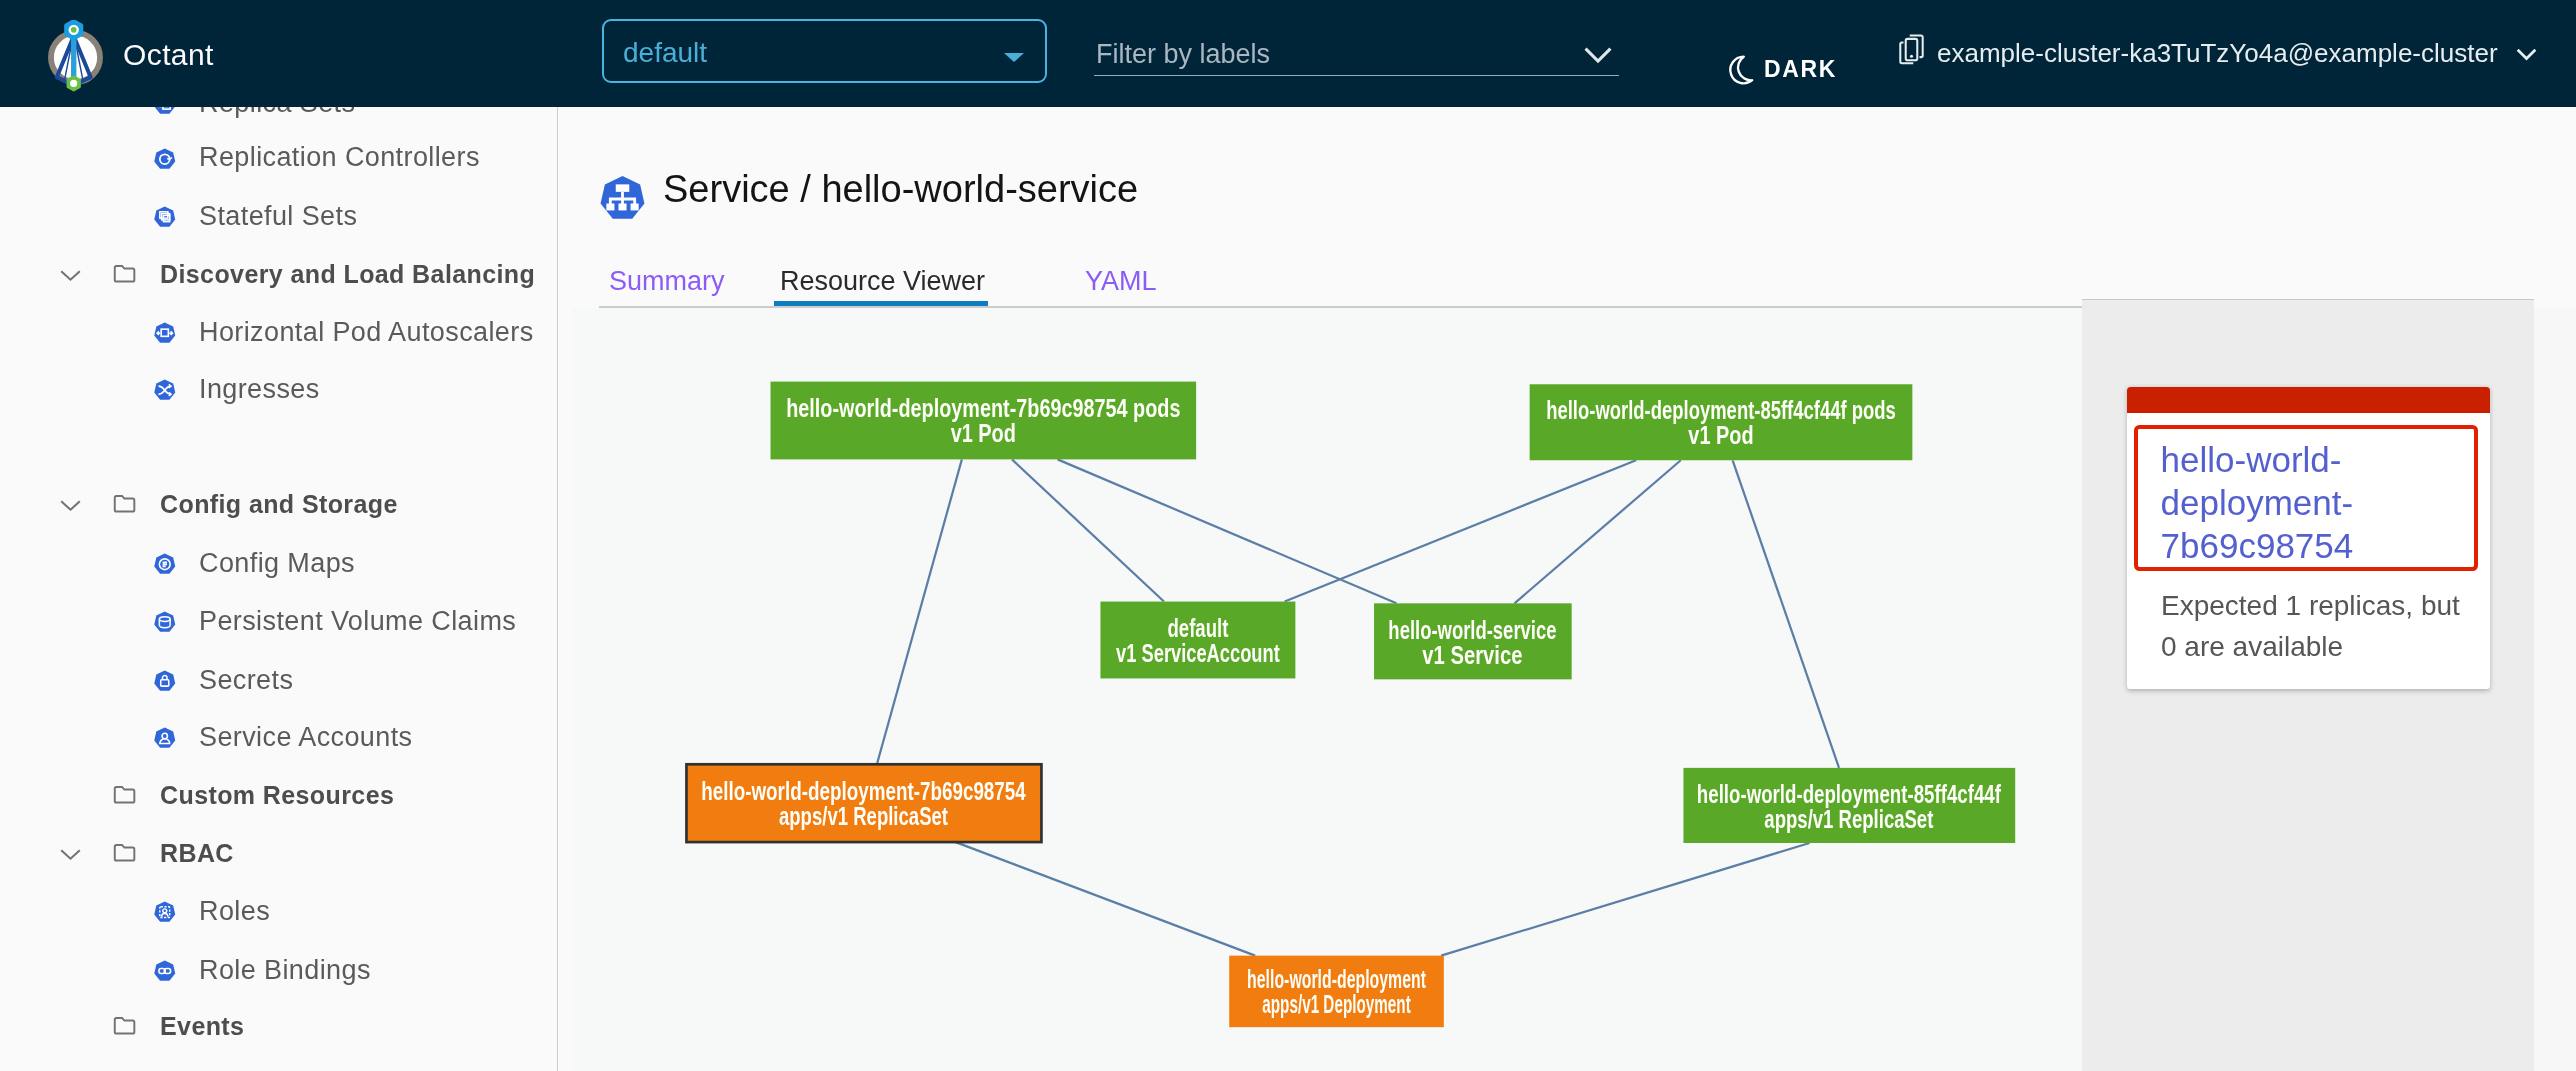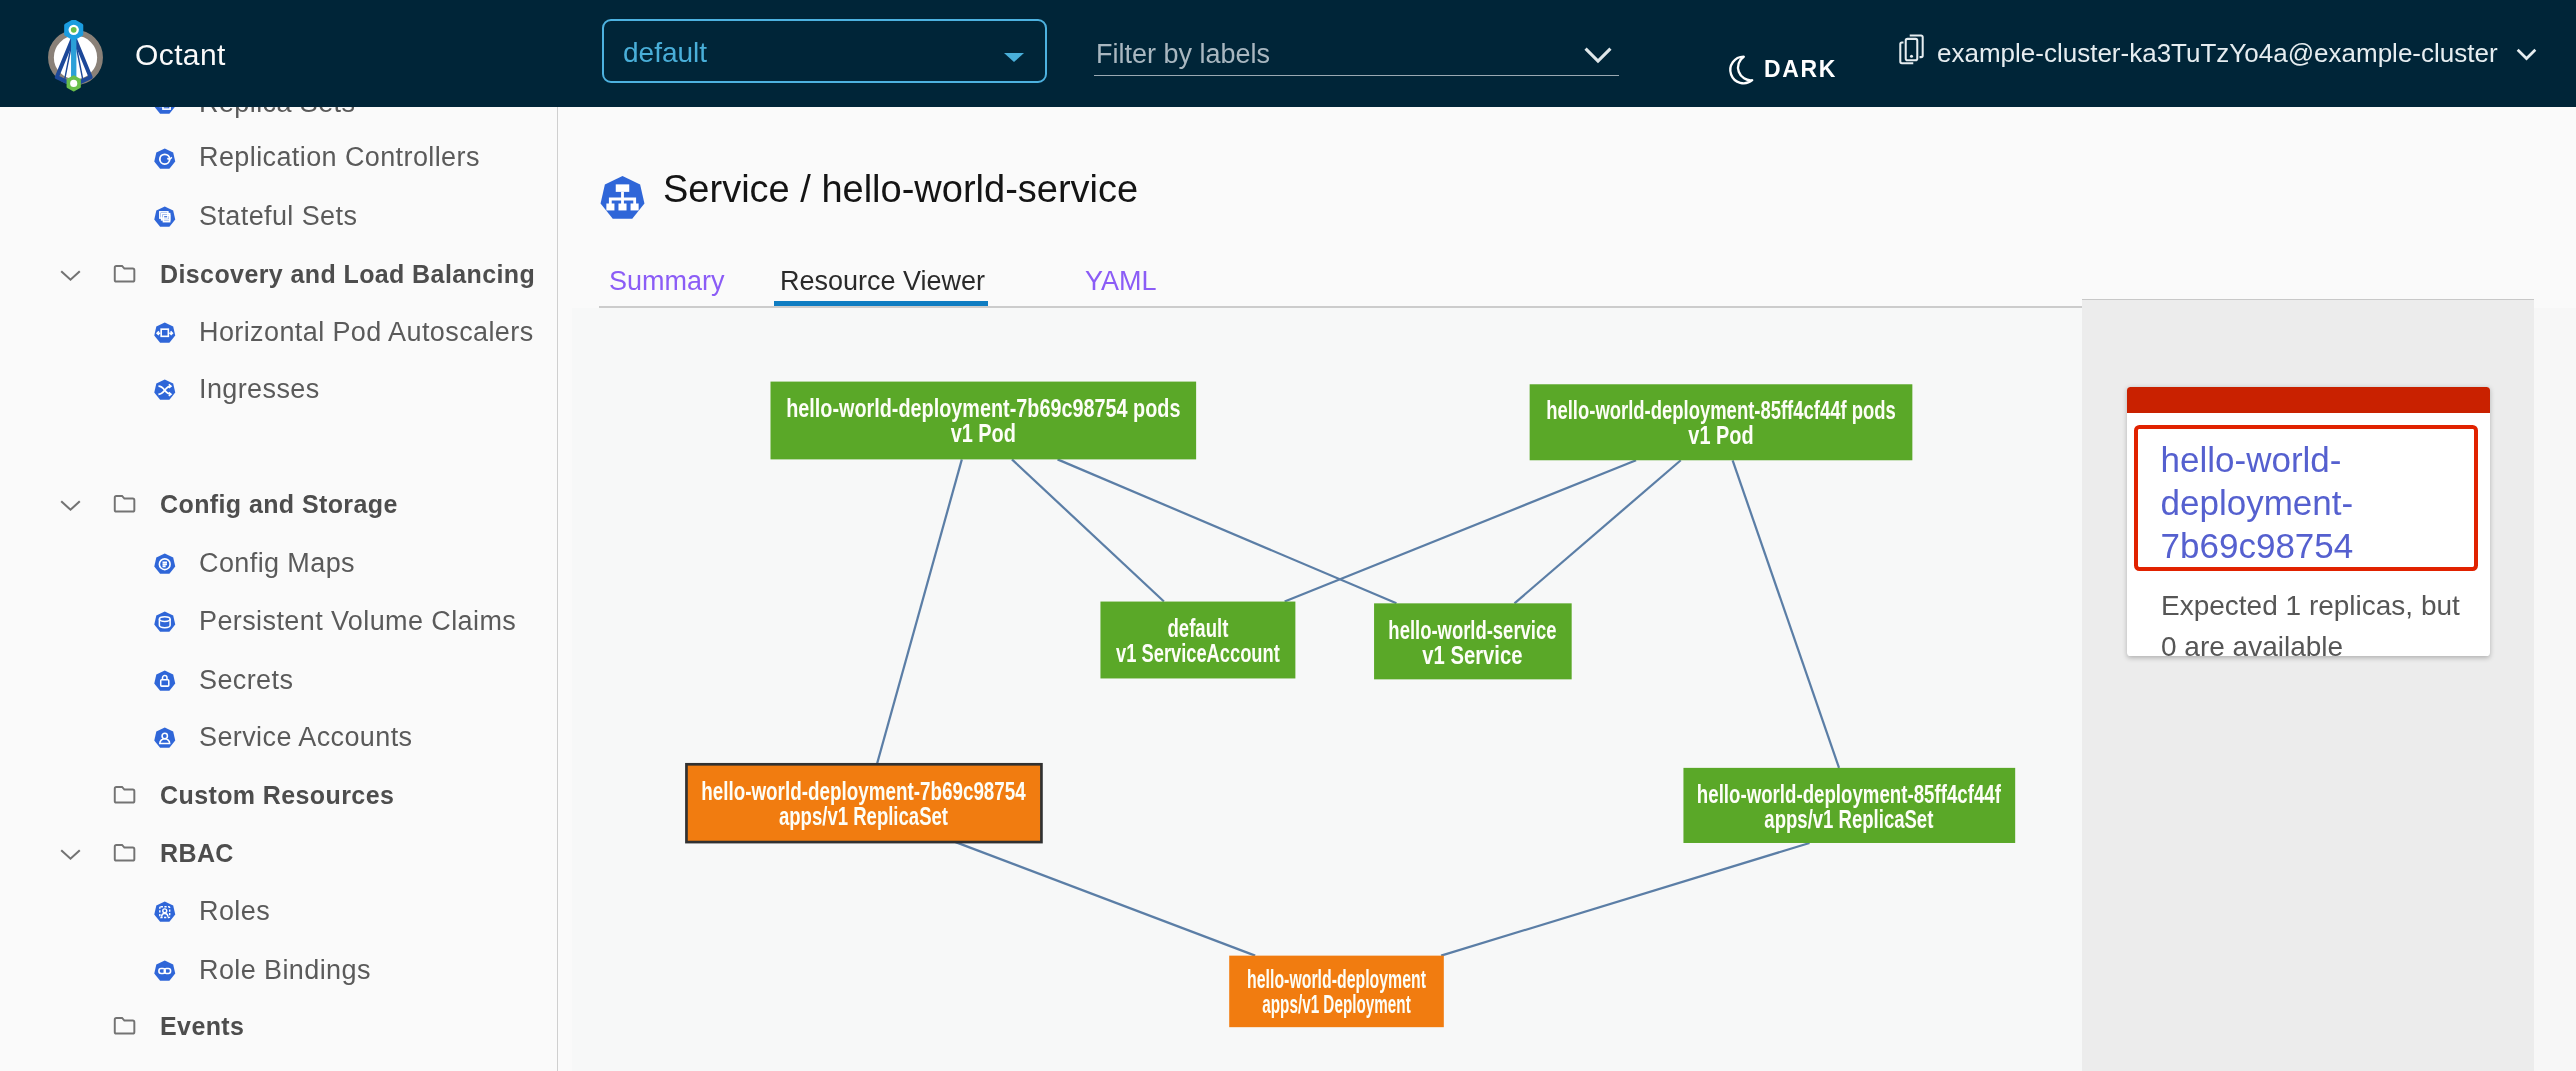--- a/index.html
+++ b/index.html
@@ -2,21 +2,21 @@
 <html style="font-size:14.3px"><head>
 <meta charset="utf-8">
 <style>
   * { margin:0; padding:0; box-sizing:border-box; }
   html,body { width:2576px; height:1072px; overflow:hidden; background:#fafafa;
     font-family:"Liberation Sans", sans-serif; }
 
   
   #header { position:absolute; left:0; top:0; width:2576px; height:107px; background:#002538; z-index:50; }
   
-  #brand { position:absolute; left:123px; top:38px; font-size:30px; color:#fafafa; letter-spacing:0.4px;margin-left:12px; }
+  #brand { position:absolute; left:123px; top:38px; font-size:30px; color:#fafafa; letter-spacing:0.4px; }
   #nsbox { position:absolute; left:602px; top:19px; width:445px; height:64px; border:2.7px solid #4db2e0; border-radius:9px; }
   #nsbox .txt { position:absolute; left:19px; top:16px; font-size:28px; color:#49afd9; }
   #nsbox .caret { position:absolute; right:20.6px; top:32px; width:0; height:0;
      border-left:10.3px solid transparent; border-right:10.3px solid transparent; border-top:9px solid #49afd9; }
   #filter { position:absolute; left:1094px; top:36px; width:525px; height:40px; border-bottom:1.8px solid #9aa9b2; }
   #filter .ph { position:absolute; left:2px; top:2.7px; font-size:27px; color:#a9b7c0; }
   #filter svg { position:absolute; right:5.4px; top:9px; }
   #dark { position:absolute; left:1726px; top:36px; color:#fff;margin-top:17px; }
   #dark .lbl { position:absolute; left:38px; top:2.7px; font-size:23px; font-weight:bold; letter-spacing:1.6px; color:#fff; }
   #cluster { position:absolute; left:1898px; top:34px; color:#e6edf0; }
@@ -39,21 +39,21 @@
   .tab { position:absolute; top:266px; font-size:27px; color:#8b5cf6; }
   #tab2 { color:#2a2a2a; }
   #tabblue { position:absolute; left:774px; top:301px; width:214px; height:5.4px; background:#0f7dc2; }
   #tabline { position:absolute; left:599px; top:306px; width:1483px; height:1.8px; background:#cccccc; }
 
   
   #graph { position:absolute; left:559px; top:308px; width:1563px; height:764px; background:#f7f8f8;margin-left:13px; }
   
   #panel { position:absolute; left:2082px; top:299px; width:452px; height:773px; background:#ececec; border-top:1.8px solid #c8c8c8; }
   #rightstrip { position:absolute; left:2534px; top:308px; width:42px; height:764px; background:#f7f7f7; }
-  #card { position:absolute; left:45px; top:87px; width:363px; height:269px; background:#fff; border-radius:3.6px;
+  #card { position:absolute; left:45px; top:87px; width:363px; height:302px; background:#fff; border-radius:3.6px;
           box-shadow:0 1.8px 5.4px rgba(0,0,0,0.25); }
   #cardbar { position:absolute; left:0; top:0; width:363px; height:26px; background:#c92100; border-radius:3.6px 3.6px 0 0; }
   #alertbox { position:absolute; left:7.2px; top:38px; width:344px; height:146px; border:4.5px solid #e12200; border-radius:5.4px; background:#fff; }
   #alertbox .link { position:absolute; left:22.4px; top:9px; font-size:35px; line-height:43px; color:#5560cf; }
   #cardtext { position:absolute; left:34px; top:198px; font-size:28px; line-height:41px; color:#565656; }
 </style>
 </head>
 <body>
 
 <div id="header">

